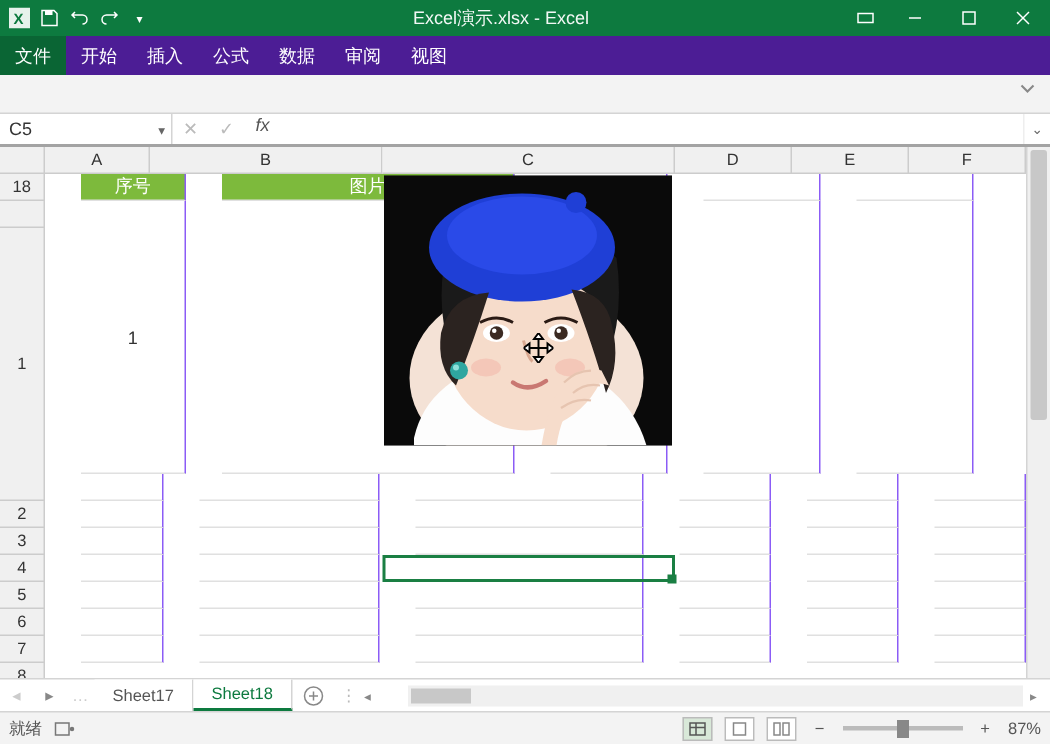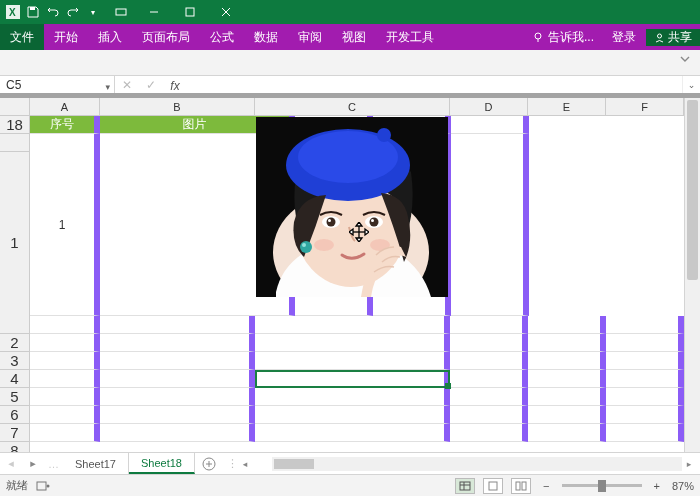--- a/index.html
+++ b/index.html
@@ -2,44 +2,44 @@
 <html><head>
 <meta charset="utf-8">
 <style>
 * { margin:0; padding:0; box-sizing:border-box; font-family:"Microsoft YaHei","Segoe UI",sans-serif; }
 body { width:700px; height:500px; background:#fff; overflow:hidden; font-size:12px; color:#333; position:relative; }
 .titlebar { height:24px; background:#0d7a3f; display:flex; align-items:center; color:#fff; }
 .titlebar .qat { display:flex; align-items:center; gap:6px; padding:0 6px; }
 .qicon { width:14px; height:14px; display:flex; align-items:center; justify-content:center; }
 .titlebar .title { flex:1; text-align:center; font-size:12px; opacity:.95; }
 .winbtn { width:36px; height:24px; display:flex; align-items:center; justify-content:center; }
-.ribbon-tabs { height:26px; background:#a21caf; display:flex; align-items:stretch; color:#fff; font-size:12px; }
+.ribbon-tabs { height:26px; background:#4c1d95; display:flex; align-items:stretch; color:#fff; font-size:12px; }
 .rtab { padding:0 10px; display:flex; align-items:center; cursor:pointer; }
 .rtab.file { background:#0a6534; }
 .ribbon-right { margin-left:auto; display:flex; align-items:center; }
 .tell { display:flex; align-items:center; gap:4px; padding:0 8px; }
 .share { background:#0a6534; padding:0 8px; display:flex; align-items:center; gap:3px; }
 .toolbar { height:26px; background:#f3f3f3; border-bottom:1px solid #d4d4d4; }
 .toolbar-toggle { position:absolute; right:6px; top:52px; width:16px; height:16px; }
-.namebox-row { height:22px; background:#fff; border-bottom:5px solid #a3a3a3; display:flex; align-items:flex-end; }
+.namebox-row { height:22px; background:#fff; border-bottom:2px solid #a3a3a3; display:flex; align-items:flex-start; }
 .namebox { width:115px; border-right:1px solid #d4d4d4; height:100%; display:flex; align-items:center; padding:0 6px; font-size:12px; position:relative; }
 .namebox .dd { position:absolute; right:4px; top:6px; font-size:9px; color:#666; }
 .fx-cancel,.fx-ok { width:24px; display:flex; align-items:center; justify-content:center; color:#bbb; height:100%; }
 .fx-label { width:24px; display:flex; align-items:center; justify-content:center; font-style:italic; color:#555; }
 .fx-input { flex:1; border:none; outline:none; font-size:12px; padding:0 4px; }
 .fx-toggle { width:18px; display:flex; align-items:center; justify-content:center; color:#666; font-size:9px; border-left:1px solid #eee; height:100%; }
 .grid-area { position:relative; height:354px; overflow:hidden; background:#fff; display:flex; }
 .rowhdrs { width:30px; flex-shrink:0; }
 .corner { height:18px; background:#f0f0f0; border-right:1px solid #ccc; border-bottom:1px solid #ccc; }
-.rowhdr { background:#f0f0f0; border-right:1px solid #ccc; border-bottom:1px solid #ccc; display:flex; align-items:center; justify-content:center; font-size:15px; color:#333; }
+.rowhdr { background:#f0f0f0; border-right:1px solid #ccc; border-bottom:1px solid #ccc; display:flex; align-items:center; justify-content:center; font-size:11px; color:#333; }
 .cells { flex:1; position:relative; overflow:hidden; }
 .colhdrs { display:flex; height:18px; }
 .colhdr { background:#f0f0f0; border-right:1px solid #ccc; border-bottom:1px solid #ccc; display:flex; align-items:center; justify-content:center; font-size:11px; color:#333; }
 .row { display:flex; }
-.cell { border-right:6px solid #8b5cf6; border-bottom:1px solid #e0e0e0; display:flex; align-items:center; justify-content:center; font-size:12px; position:relative; }
+.cell { border-right:1px solid #8b5cf6; border-bottom:1px solid #e0e0e0; display:flex; align-items:center; justify-content:center; font-size:12px; position:relative;margin-left:24px; }
 .hdrcell { background:#7dba3c; color:#fff; font-size:12px; }
 .sel { position:absolute; border:2px solid #1a7f43; pointer-events:none; }
 .sel .handle { position:absolute; width:6px; height:6px; background:#1a7f43; right:-3px; bottom:-3px; }
 .vscroll { width:16px; background:#f0f0f0; border-left:1px solid #d4d4d4; position:relative; }
 .vthumb { position:absolute; left:2px; right:2px; top:2px; height:180px; background:#c8c8c8; border-radius:2px; }
 .photo { width:192px; height:180px; background:#0a0a0a; overflow:hidden; position:relative; }
 .sheet-tabs { height:22px; background:#fff; border-top:1px solid #d4d4d4; display:flex; align-items:center; font-size:11px; }
 .tabnav { width:22px; display:flex; align-items:center; justify-content:center; color:#888; }
 .tabnav.disabled { color:#ccc; }
 .stab { padding:0 12px; height:100%; display:flex; align-items:center; border-right:1px solid #d4d4d4; background:#fff; color:#555; cursor:pointer; }
@@ -80,20 +80,21 @@
           <path d="M3 6 L1 4 L3 2 M1 4 H8 A3 3 0 0 1 8 10" fill="none" stroke="#fff" stroke-width="1"></path>
         </svg>
       </span>
     <span class="qicon">
         <svg width="12" height="12">
           <path d="M9 6 L11 4 L9 2 M11 4 H4 A3 3 0 0 0 4 10" fill="none" stroke="#fff" stroke-width="1"></path>
         </svg>
       </span>
     <span class="qicon" style="font-size:8px;">▾</span>
   </div>
+  <div class="title">Excel演示.xlsx - Excel</div>
   <span class="qicon" style="width:30px;">
       <svg width="12" height="12">
         <rect x="1" y="3" width="10" height="6" fill="none" stroke="#fff"></rect>
       </svg>
     </span>
   <div class="winbtn">
       <svg width="10" height="10">
         <line x1="1" y1="5" x2="9" y2="5" stroke="#fff" stroke-width="1"></line>
       </svg>
     </div>
@@ -107,47 +108,24 @@
         <line x1="1" y1="1" x2="9" y2="9" stroke="#fff"></line>
         <line x1="9" y1="1" x2="1" y2="9" stroke="#fff"></line>
       </svg>
     </div>
 </div>
 
 <div class="ribbon-tabs">
   <div class="rtab file">文件</div>
   <div class="rtab">开始</div>
   <div class="rtab">插入</div>
-  <div class="rtab">页面布局</div>
   <div class="rtab">公式</div>
   <div class="rtab">数据</div>
   <div class="rtab">审阅</div>
   <div class="rtab">视图</div>
-  <div class="rtab">开发工具</div>
-  <div class="ribbon-right">
-    <div class="tell">
-      <span>
-          <svg width="12" height="12">
-            <circle cx="6" cy="5" r="3" fill="none" stroke="#fff"></circle>
-            <line x1="6" y1="8" x2="6" y2="11" stroke="#fff"></line>
-          </svg>
-        </span>
-      <span>告诉我...</span>
-    </div>
-    <div class="rtab">登录</div>
-    <div class="share">
-      <span>
-          <svg width="11" height="11">
-            <circle cx="5.5" cy="4" r="2" fill="none" stroke="#fff"></circle>
-            <path d="M2 10 Q5.5 7 9 10" fill="none" stroke="#fff"></path>
-          </svg>
-        </span>
-      <span>共享</span>
-    </div>
-  </div>
 </div>
 
 <div class="toolbar"></div>
 <span class="toolbar-toggle">
     <svg width="14" height="14">
       <path d="M3 5 L7 9 L11 5" fill="none" stroke="#888" stroke-width="1.4"></path>
     </svg>
   </span>
 
 <div class="namebox-row">

